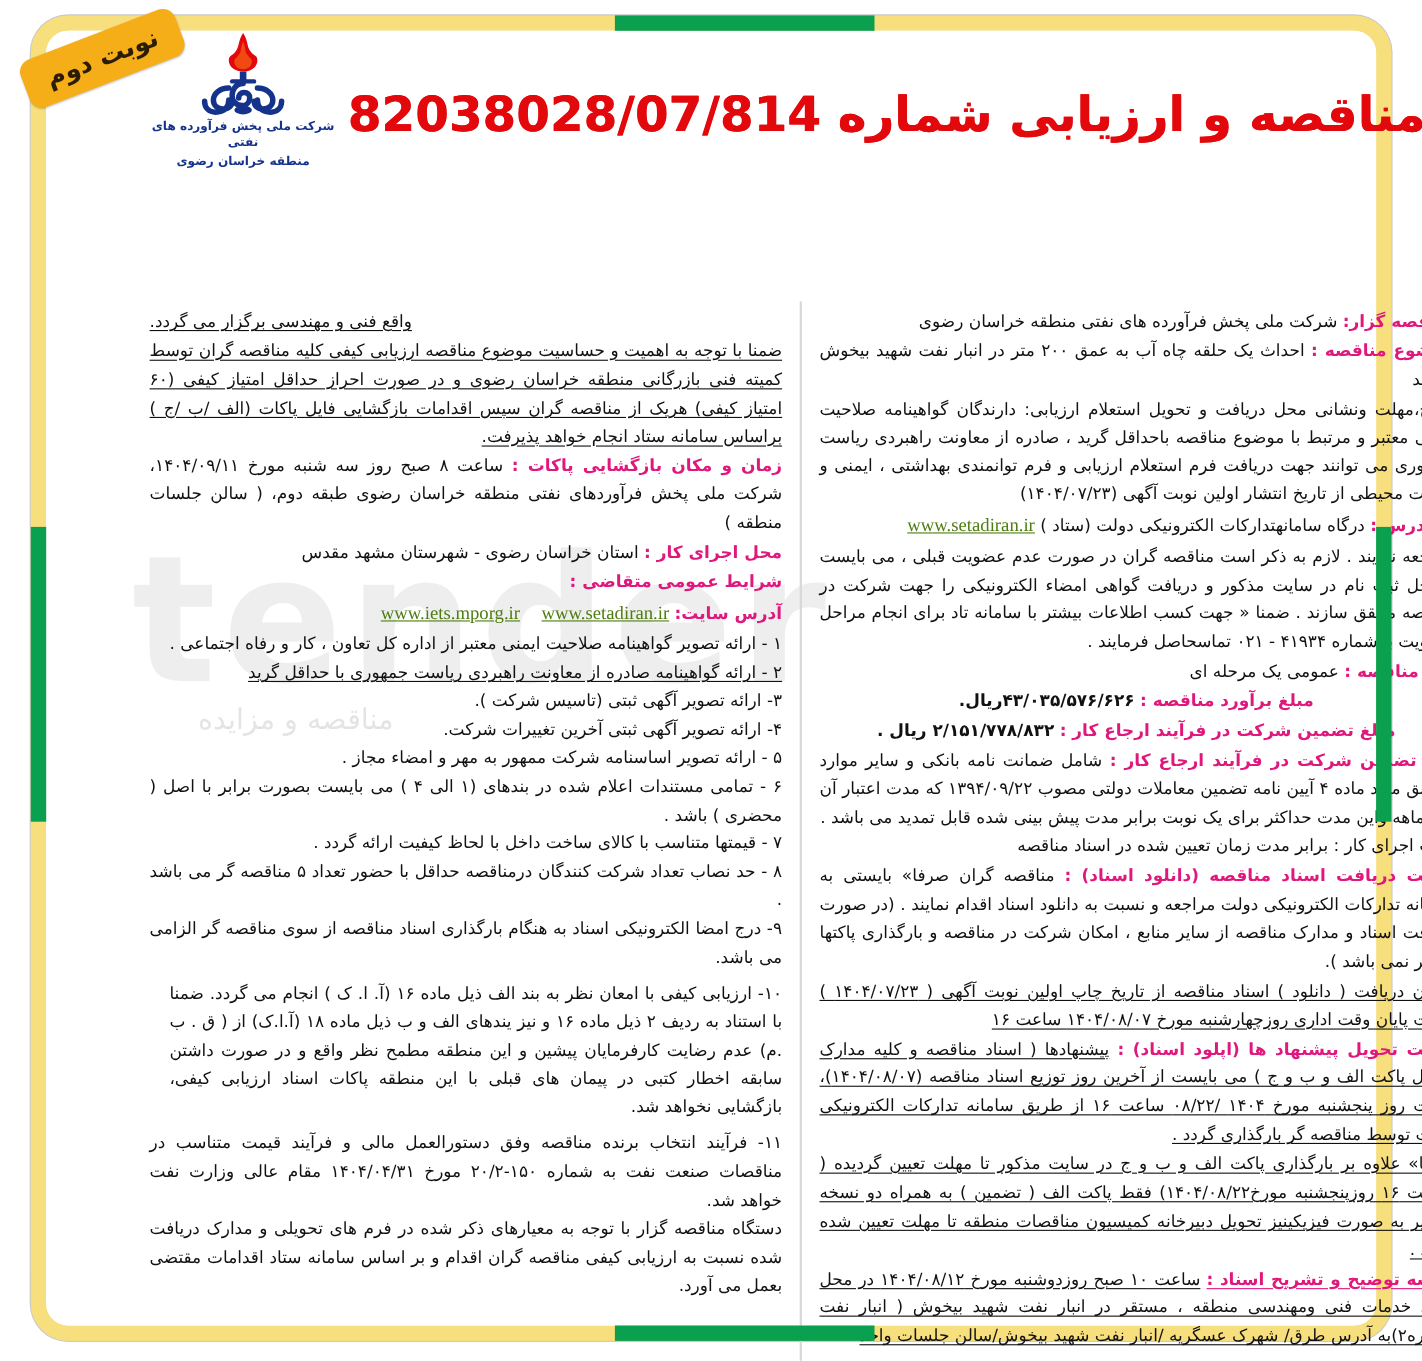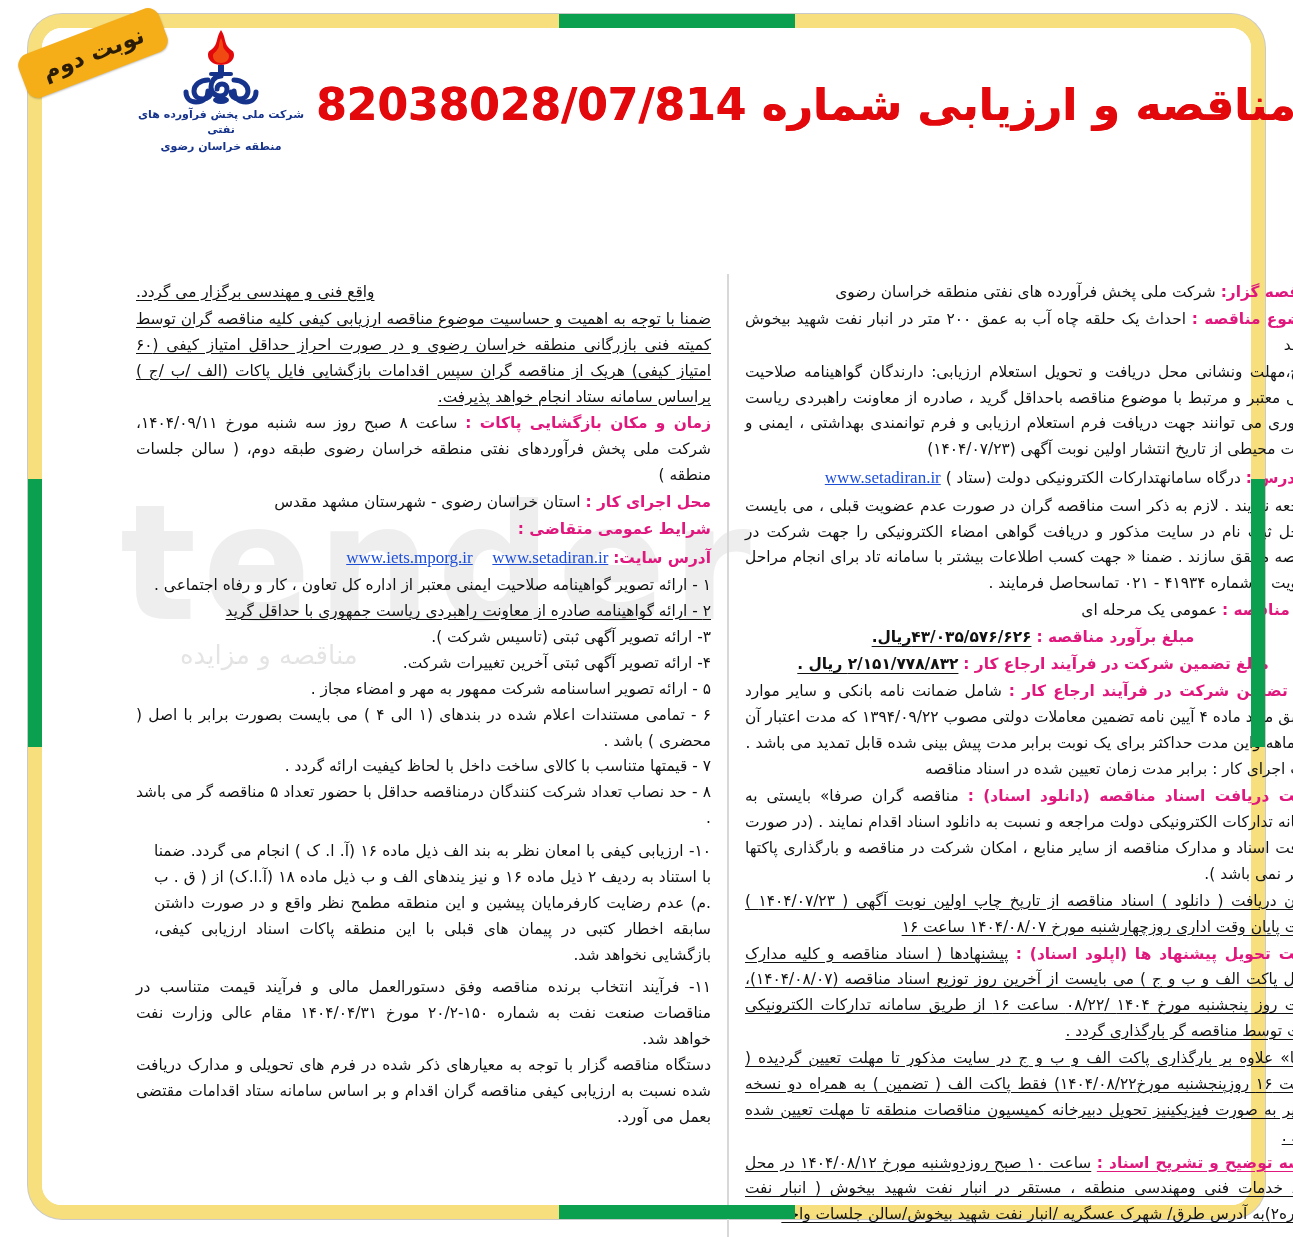--- a/index.html
+++ b/index.html
@@ -112,24 +112,24 @@
     padding:6px 14px 0 16px;
     border-left:2px solid #d8d8d8;
   }
   .col-left{
     width:601px;
     padding:6px 16px 0 10px;
   }
   .col p{margin:0 0 1px 0;}
   .lbl{color:#e0187d;font-weight:bold;}
   .u{text-decoration:underline;text-underline-offset:3px;}
-  .link{color:#1d4ed8;text-decoration:underline;font-family:"Liberation Serif",serif;font-size:17px;}
+  .link{color:#4d7c0f;text-decoration:underline;font-family:"Liberation Serif",serif;font-size:17px;}
   .center{text-align:center;}
   .ltr{direction:ltr;unicode-bidi:embed;display:inline-block;}
-  .amount{font-weight:bold;text-decoration:underline;text-underline-offset:4px;}
+  .amount{font-weight:bold;text-underline-offset:4px;}
 
   
   .cond-list p{margin:0;font-weight:normal;}
 
   
   .wm{
     position:absolute;
     left:120px;top:470px;
     font-size:160px;font-weight:bold;
     color:rgba(120,120,120,0.13);
@@ -295,20 +295,21 @@
 
       <div class="cond-list">
         <p>۱ - ارائه تصویر گواهینامه صلاحیت ایمنی معتبر از اداره کل تعاون ، کار و رفاه اجتماعی .</p>
         <p class="u">۲ - ارائه گواهینامه صادره از معاونت راهبردی ریاست جمهوری با حداقل گرید</p>
         <p>۳- ارائه تصویر آگهی ثبتی (تاسیس شرکت ).</p>
         <p>۴- ارائه تصویر آگهی ثبتی آخرین تغییرات شرکت.</p>
         <p>۵ - ارائه تصویر اساسنامه شرکت ممهور به مهر و امضاء مجاز .</p>
         <p>۶ - تمامی مستندات اعلام شده در بندهای  (۱ الی ۴ ) می بایست بصورت برابر با اصل  ( محضری ) باشد .</p>
         <p>۷ - قیمتها متناسب با کالای ساخت داخل با لحاظ کیفیت ارائه گردد .</p>
         <p>۸ - حد نصاب تعداد شرکت کنندگان درمناقصه حداقل با حضور تعداد ۵ مناقصه گر می باشد .</p>
+        <p>۹- درج امضا الکترونیکی اسناد به هنگام بارگذاری اسناد مناقصه از سوی مناقصه گر الزامی می باشد.</p>
         <p style="margin-top:7px;margin-left:18px;">۱۰- ارزیابی کیفی با امعان نظر به بند الف ذیل ماده ۱۶ (آ. ا. ک ) انجام می گردد. ضمنا با استناد به ردیف ۲ ذیل ماده ۱۶ و نیز یندهای الف و ب ذیل ماده ۱۸ (آ.ا.ک) از  ( ق . ب .م) عدم رضایت کارفرمایان پیشین و این منطقه مطمح نظر واقع و در صورت داشتن سابقه اخطار کتبی در پیمان های قبلی با این منطقه پاکات اسناد ارزیابی کیفی، بازگشایی نخواهد شد.</p>
         <p style="margin-top:7px;font-weight:normal;">۱۱- فرآیند انتخاب برنده مناقصه وفق دستورالعمل مالی و فرآیند قیمت متناسب در مناقصات صنعت نفت به شماره ۱۵۰-۲۰/۲ مورخ ۱۴۰۴/۰۴/۳۱ مقام عالی وزارت نفت خواهد شد.</p>
       </div>
 
       <p>دستگاه مناقصه گزار با توجه به معیارهای ذکر شده در فرم های تحویلی و مدارک دریافت شده نسبت به ارزیابی کیفی مناقصه گران اقدام و  بر اساس سامانه ستاد اقدامات مقتضی بعمل می آورد.</p>
 
     </div>
   </div>
 
 </div>

